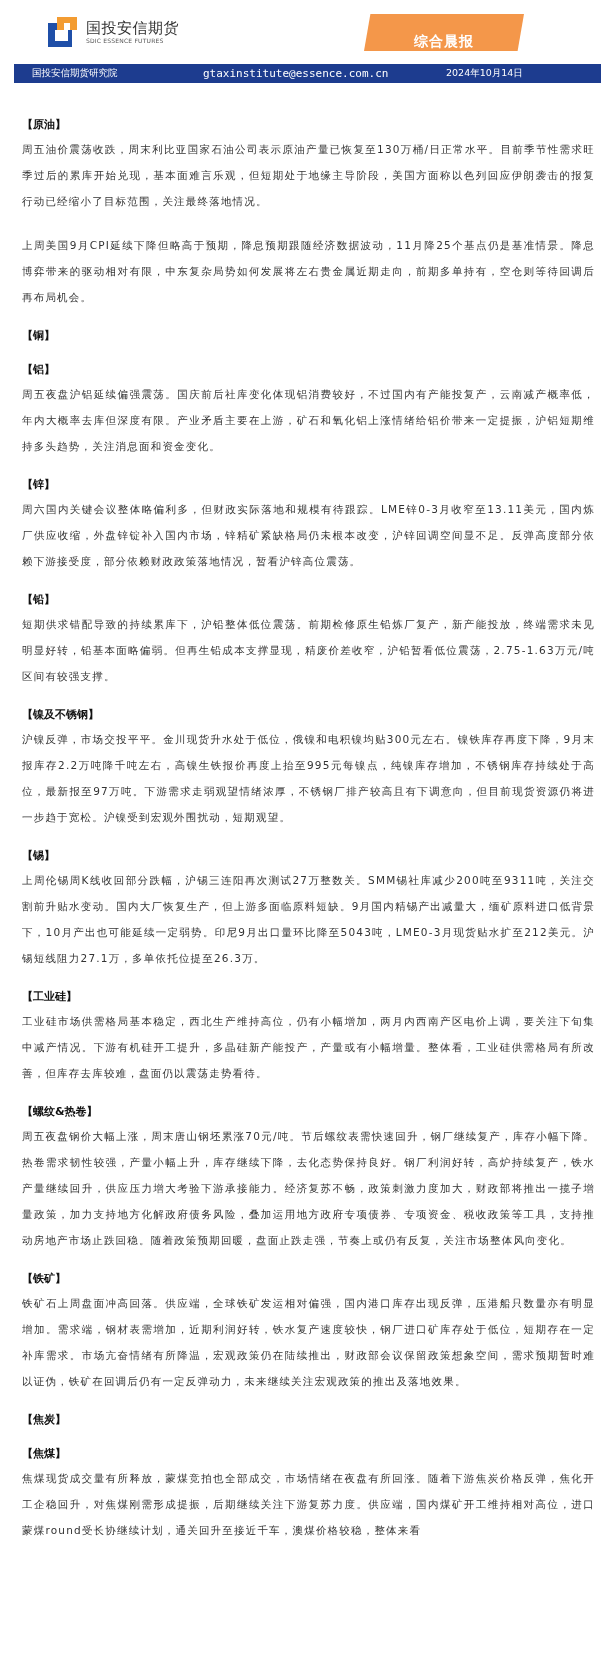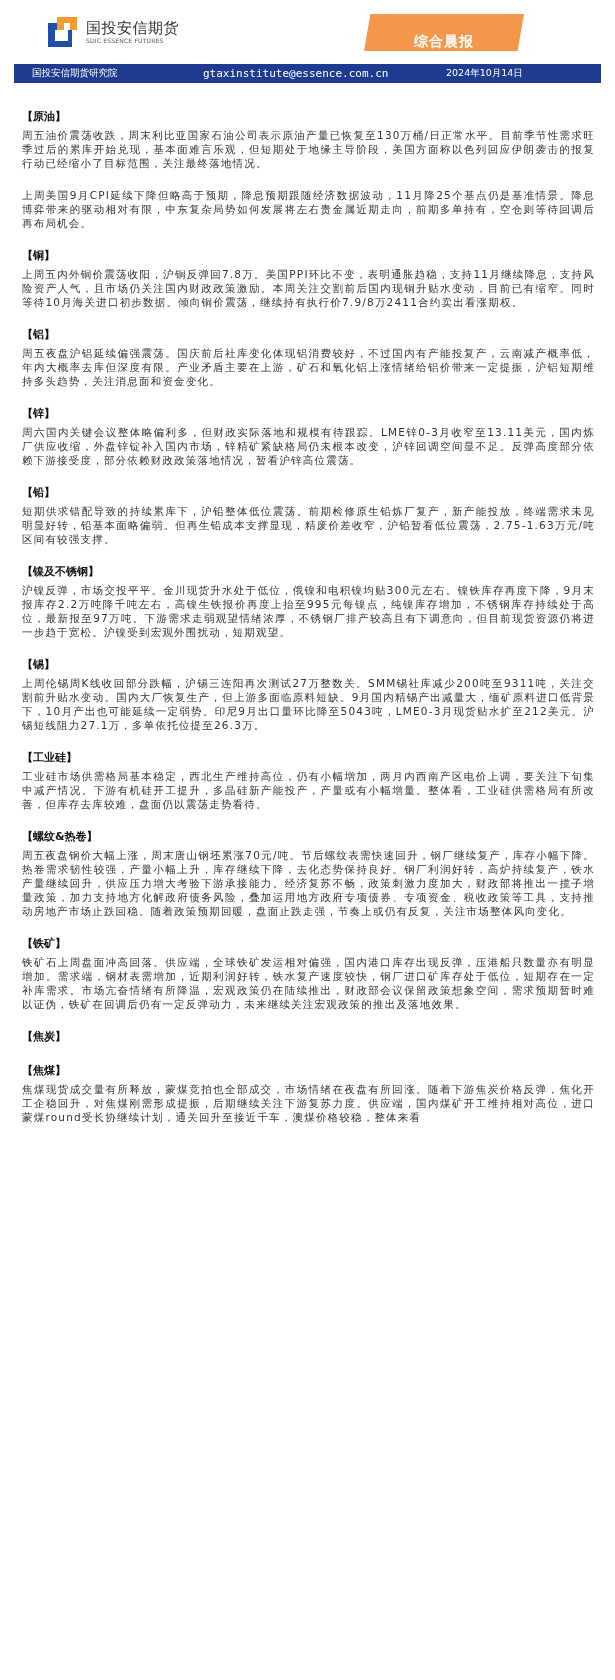--- a/index.html
+++ b/index.html
@@ -15,22 +15,22 @@
     .logo-cn { font-size: 15px; color: #333; letter-spacing: 0.5px; line-height: 17px; }
     .logo-en { font-size: 6px; color: #555; letter-spacing: 0.2px; line-height: 8px; }
     .banner { position: absolute; left: 364px; top: 14px; width: 160px; height: 37px; background: #f4974a; clip-path: polygon(4% 0, 100% 0, 96% 100%, 0 100%); display: flex; align-items: flex-end; justify-content: center; }
     .banner span { color: #ffffff; font-weight: bold; font-size: 14px; letter-spacing: 1px; font-family: "DejaVu Serif", serif; }
     .infobar { position: absolute; left: 14px; top: 64px; width: 587px; height: 19px; background: #1d3c8f; color: #fff; font-size: 9.5px; display: flex; align-items: center; text-align: center; }
     .infobar .org { position: absolute; left: 18px; }
     .infobar .email { position: absolute; left: 189px; font-family: "DejaVu Sans Mono", monospace; font-size: 11px; }
     .infobar .date { position: absolute; left: 432px; }
     .content { position: absolute; left: 22px; top: 109px; width: 573px; }
     .section { margin-bottom: 18px; }
-    .section-title { font-weight: bold; font-size: 11px; line-height: 16px; margin-bottom: 3px; color: #111; }
-    .section-body { font-size: 10.5px; line-height: 14px; letter-spacing: 1.2px; text-align: justify; color: #333; }
+    .section-title { font-weight: bold; font-size: 11px; line-height: 16px; margin-bottom: 3px; color: #111; margin-top: 8px; }
+    .section-body { font-size: 10.5px; line-height: 26px; letter-spacing: 1.2px; text-align: justify; color: #333; }
   </style>
 </head>
 <body>
 
 <div class="header">
   <div class="logo">
     <div class="logo-mark">
       <div class="blue"></div>
       <div class="blue-inner"></div>
       <div class="orange"></div>
@@ -55,21 +55,20 @@
 <div class="content">
   <div class="section">
     <div class="section-title">【原油】</div>
     <div class="section-body">周五油价震荡收跌，周末利比亚国家石油公司表示原油产量已恢复至130万桶/日正常水平。目前季节性需求旺季过后的累库开始兑现，基本面难言乐观，但短期处于地缘主导阶段，美国方面称以色列回应伊朗袭击的报复行动已经缩小了目标范围，关注最终落地情况。</div>
   </div>
   <div class="section">
     <div class="section-body">上周美国9月CPI延续下降但略高于预期，降息预期跟随经济数据波动，11月降25个基点仍是基准情景。降息博弈带来的驱动相对有限，中东复杂局势如何发展将左右贵金属近期走向，前期多单持有，空仓则等待回调后再布局机会。</div>
   </div>
   <div class="section">
     <div class="section-title">【铜】</div>
-    <div class="section-body">上周五内外铜价震荡收阳，沪铜反弹回7.8万。美国PPI环比不变，表明通胀趋稳，支持11月继续降息，支持风险资产人气，且市场仍关注国内财政政策激励。本周关注交割前后国内现铜升贴水变动，目前已有缩窄。同时等待10月海关进口初步数据。倾向铜价震荡，继续持有执行价7.9/8万2411合约卖出看涨期权。</div>
   </div>
   <div class="section">
     <div class="section-title">【铝】</div>
     <div class="section-body">周五夜盘沪铝延续偏强震荡。国庆前后社库变化体现铝消费较好，不过国内有产能投复产，云南减产概率低，年内大概率去库但深度有限。产业矛盾主要在上游，矿石和氧化铝上涨情绪给铝价带来一定提振，沪铝短期维持多头趋势，关注消息面和资金变化。</div>
   </div>
   <div class="section">
     <div class="section-title">【锌】</div>
     <div class="section-body">周六国内关键会议整体略偏利多，但财政实际落地和规模有待跟踪。LME锌0-3月收窄至13.11美元，国内炼厂供应收缩，外盘锌锭补入国内市场，锌精矿紧缺格局仍未根本改变，沪锌回调空间显不足。反弹高度部分依赖下游接受度，部分依赖财政政策落地情况，暂看沪锌高位震荡。</div>
   </div>
   <div class="section">

